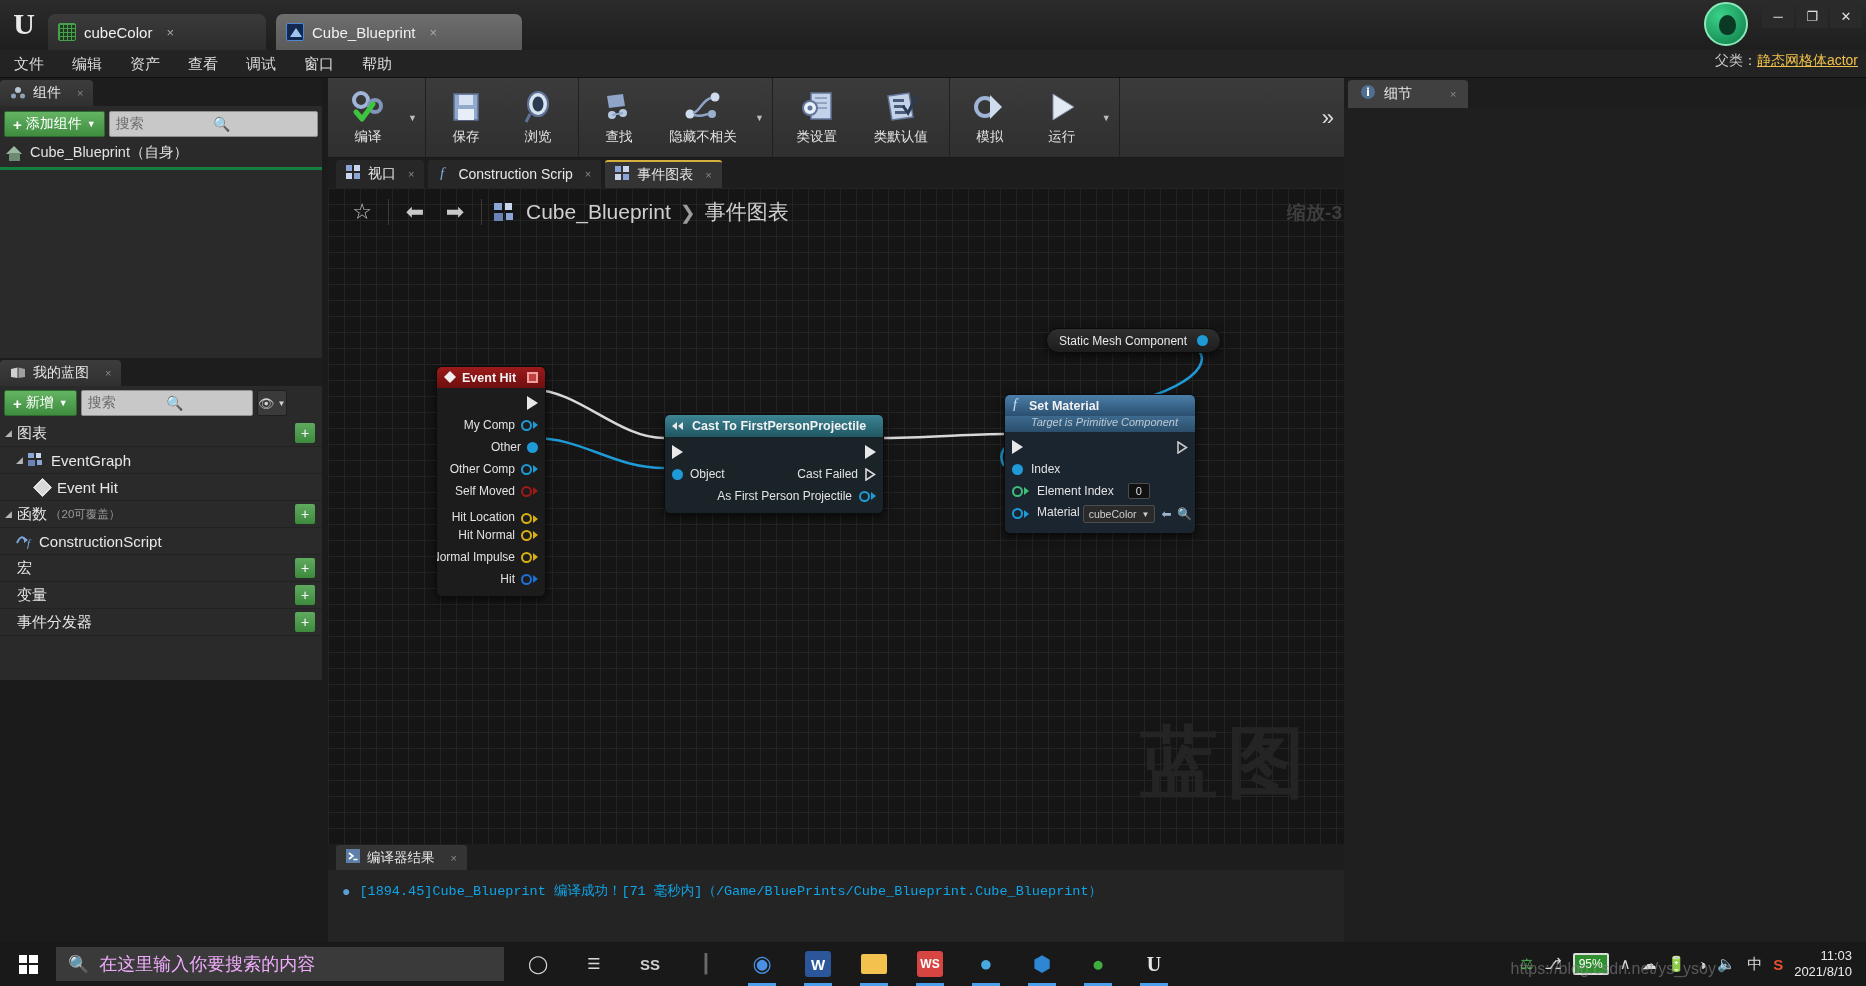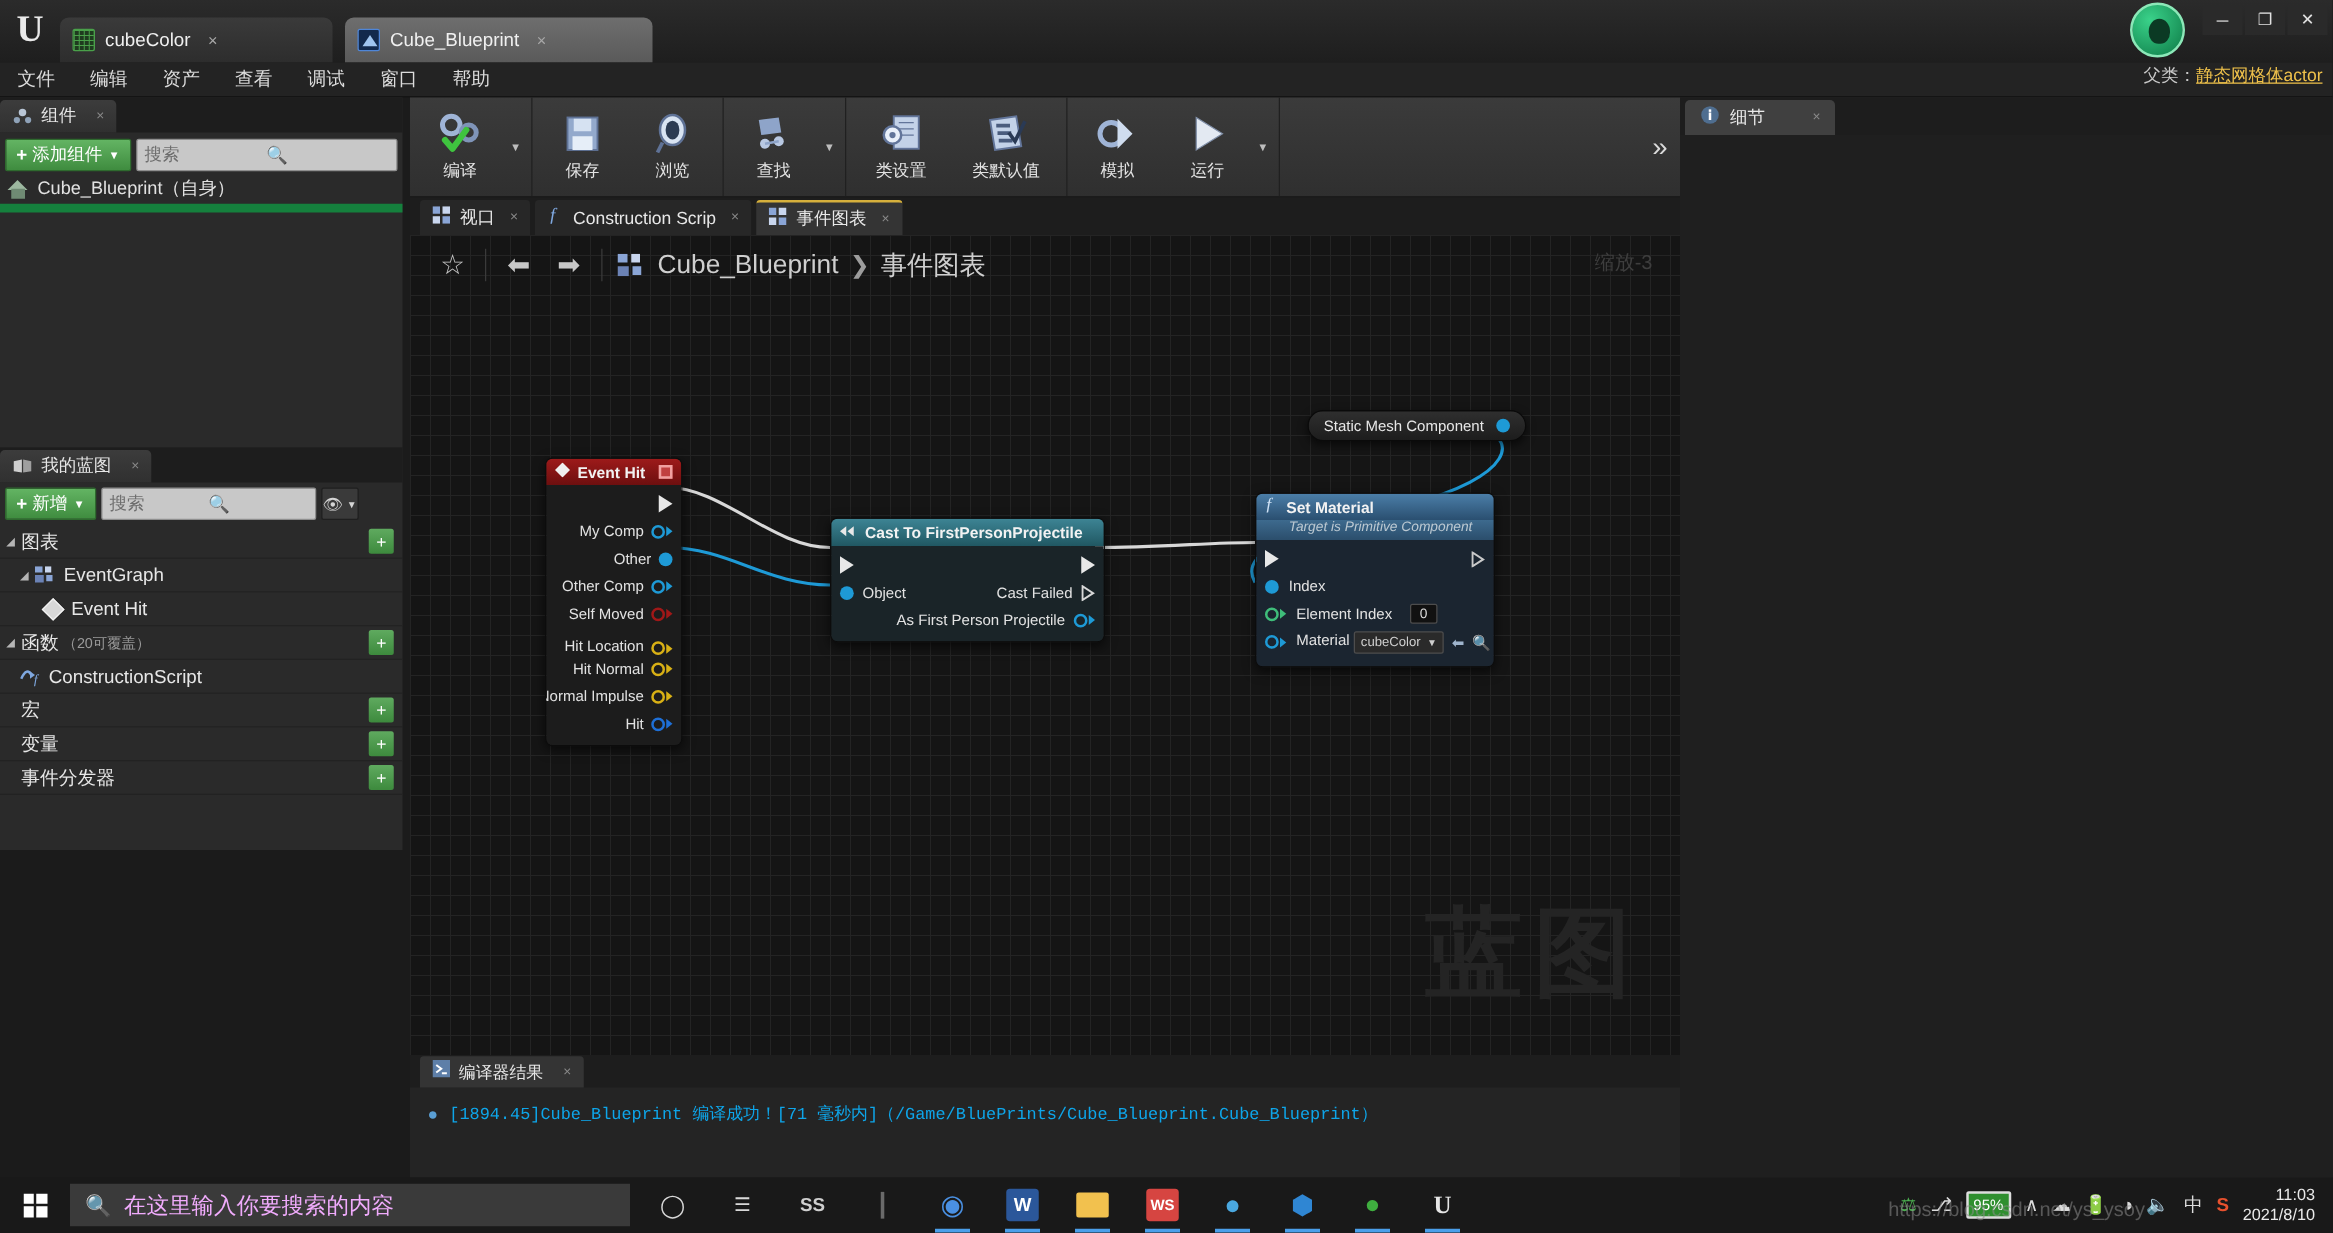--- a/index.html
+++ b/index.html
@@ -53,21 +53,21 @@
   .components { position:absolute; left:0; top:78px; width:322px; height:280px; background:#2a2a2a; }
   .comp-toolrow { display:flex; align-items:center; height:32px; padding:4px 4px 0 4px; gap:4px; }
   .btn-green { background:linear-gradient(180deg,#63b463,#3f8c3f); color:#fff; font-size:14px;
     height:26px; padding:0 8px; display:flex; align-items:center; border:1px solid #2e6a2e; border-radius:2px; }
   .btn-green .plus { font-weight:700; margin-right:4px; font-size:15px; }
   .btn-green .caret { margin-left:5px; font-size:9px; }
   .search-box { flex:1; height:26px; background:#c8c8c8; border:1px solid #8f8f8f;
     display:flex; align-items:center; padding:0 6px; border-radius:2px; }
   .search-box span { font-size:14px; color:#6e6e6e; flex:1; }
   .search-box .mag { font-size:14px; color:#333; }
-  .tree-row { display:flex; align-items:center; height:32px; padding-left:6px; border-bottom:7px solid #15803d; }
+  .tree-row { display:flex; align-items:center; height:32px; padding-left:6px; border-bottom:3px solid #15803d; }
   .tree-row .ico { width:17px; height:17px; margin-right:7px; flex:none; }
   .tree-row span.t { font-size:14.5px; color:#e2e2e2; }
   .home-ico { position:relative; }
   .home-ico::before { content:""; position:absolute; left:0; top:2px; width:0; height:0;
     border-left:8.5px solid transparent; border-right:8.5px solid transparent; border-bottom:8px solid #9db8a0; }
   .home-ico::after { content:""; position:absolute; left:3px; top:9px; width:11px; height:8px; background:#6f8a73; }
 
   
   .myblueprint { position:absolute; left:0; top:358px; width:322px; height:322px; background:#2a2a2a; }
   .mb-toolrow { display:flex; align-items:center; height:34px; padding:4px; gap:4px; }
@@ -117,21 +117,21 @@
     overflow:hidden; }
 
   .breadcrumb { position:absolute; left:0; top:0; width:100%; height:48px;
     display:flex; align-items:center; padding-left:14px; gap:0; }
   .bc-btn { width:40px; height:40px; display:flex; align-items:center; justify-content:center;
     font-size:22px; color:#c8c8c8; }
   .bc-sep { width:1px; height:26px; background:#3a3a3a; margin:0 6px; }
   .bc-ico { width:22px; height:18px; margin:0 10px 0 6px; flex:none; }
   .bc-text { font-size:21px; color:#cfcfcf; }
   .bc-arrow { font-size:19px; color:#9c9c9c; margin:0 9px; }
-  .zoomlbl { position:absolute; right:22px; top:12px; font-size:16px; color:#3e3e3e; font-weight:400; }
+  .zoomlbl { position:absolute; right:2px; top:12px; font-size:19px; color:#3e3e3e; font-weight:700; }
   .watermark { position:absolute; right:30px; bottom:28px; font-size:78px; color:#242424;
     letter-spacing:9px; font-weight:700; }
 
   
   .node { position:absolute; border-radius:6px; box-shadow:0 3px 9px rgba(0,0,0,.6);
     border:1px solid #0c0c0c; overflow:hidden; }
   .node-head { display:flex; align-items:center; height:21px; padding:0 7px; }
   .node-head .hico { margin-right:6px; flex:none; }
   .node-head .htitle { font-size:12.5px; font-weight:700; color:#f2f2f2; white-space:nowrap; }
   .node-sub { font-size:11px; font-style:italic; color:#bcc9d2; padding:0 7px 4px 26px; white-space:nowrap;}
@@ -402,20 +402,32 @@
       <span class="gi">
         <svg width="36" height="34" viewBox="0 0 36 34">
             <path d="M6 6 L22 4 L24 16 L8 18 Z" fill="#8ea4c9"></path>
             <circle cx="11" cy="25" r="4" fill="#b8c8e2"></circle>
             <circle cx="22" cy="23" r="4" fill="#b8c8e2"></circle>
             <path d="M11 25 L22 23" stroke="#8ea4c9" stroke-width="2"></path>
           </svg>
       </span>
       <span class="tl">查找</span>
     </div>
+    <div class="tbitem" style="width:96px;">
+      <span class="gi">
+        <svg width="38" height="34" viewBox="0 0 38 34">
+            <circle cx="6" cy="24" r="4.5" fill="#cfdcee"></circle>
+            <circle cx="31" cy="7" r="4.5" fill="#cfdcee"></circle>
+            <circle cx="28" cy="24" r="4" fill="#9ab0d0"></circle>
+            <path d="M9 23 C16 22, 18 10, 27 8" stroke="#8ea4c9" stroke-width="2.5" fill="none"></path>
+            <path d="M10 25 C16 27, 20 25, 24 24" stroke="#8ea4c9" stroke-width="2.5" fill="none"></path>
+          </svg>
+      </span>
+      <span class="tl">隐藏不相关</span>
+    </div>
     <div class="tbcaret">▼</div>
   </div>
 
   <div class="tbgroup">
     <div class="tbitem" style="width:80px;">
       <span class="gi">
         <svg width="36" height="34" viewBox="0 0 36 34">
             <rect x="12" y="3" width="20" height="26" fill="#c3d2e8" stroke="#62759a" stroke-width="1.5"></rect>
             <line x1="16" y1="8" x2="28" y2="8" stroke="#62759a"></line>
             <line x1="16" y1="13" x2="28" y2="13" stroke="#62759a"></line>

